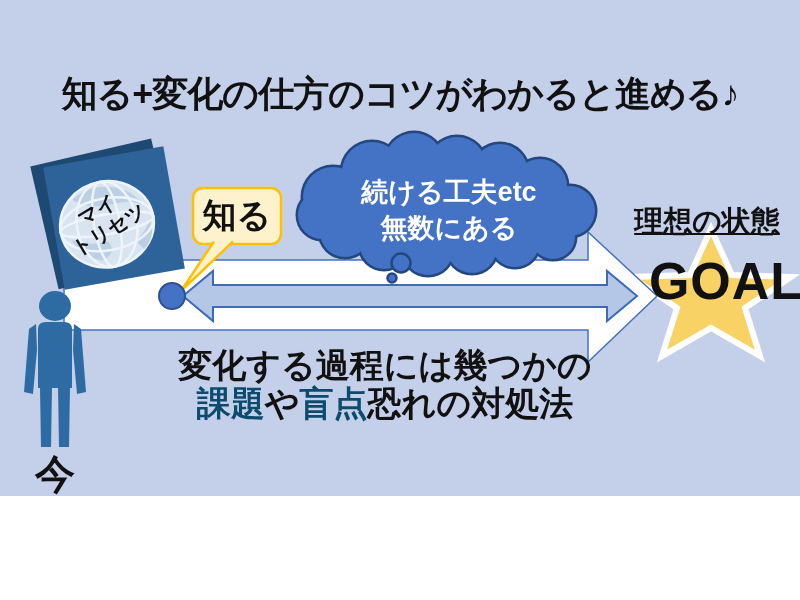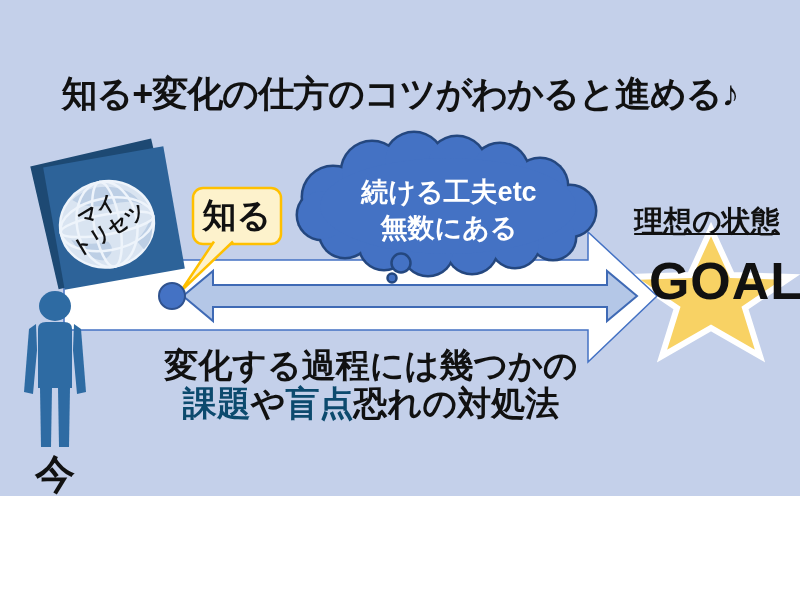--- a/index.html
+++ b/index.html
@@ -10,21 +10,21 @@
   .title{left:0;right:0;top:70px;text-align:center;font-size:36px;font-weight:bold;letter-spacing:-1px;}
   .book-label{left:33px;top:197px;width:140px;text-align:center;font-size:20px;font-weight:bold;
               line-height:23px;transform:rotate(-31deg);}
   .know-label{left:193px;top:193px;width:88px;text-align:center;font-size:34px;font-weight:bold;}
   .cloud-text{left:303px;top:174px;width:292px;text-align:center;font-size:27px;font-weight:bold;
               color:#fff;line-height:36px;}
   .change-label{left:350px;top:277px;font-size:37px;font-weight:bold;}
   .ideal-label{left:618px;top:202px;width:178px;text-align:center;font-size:29px;font-weight:600;text-decoration:underline;}
   .goal-label{left:645px;top:251px;width:162px;text-align:center;font-size:52px;font-weight:600;letter-spacing:1px;}
   .now-label{left:26px;top:447px;width:58px;text-align:center;font-size:40px;font-weight:bold;}
-  .process{left:141px;top:346px;width:460px;text-align:center;font-size:34px;font-weight:bold;line-height:38px;}
+  .process{left:155px;top:346px;width:460px;text-align:center;font-size:34px;font-weight:bold;line-height:38px;}
   .seg-pink{color:#0c4a6e;}
   .tips{left:196px;top:441px;font-size:28px;font-weight:bold;line-height:39.5px;}
 </style>
 </head>
 <body>
 
 <div id="slide">
 
   <svg id="shapes" viewBox="0 0 800 600">
 

